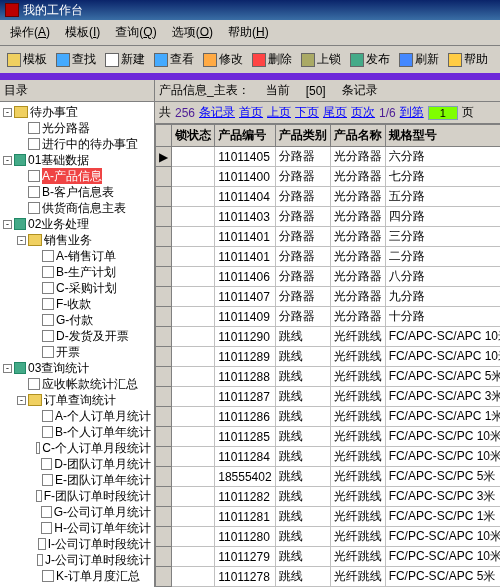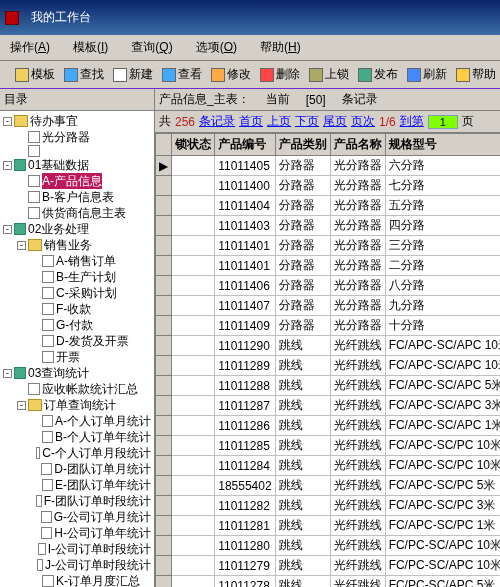--- a/index.html
+++ b/index.html
@@ -1,43 +1,43 @@
 <!DOCTYPE html>
 <html><head>
 <meta charset="utf-8">
 <style>
 *{box-sizing:border-box;margin:0;padding:0;font-family:"SimSun","宋体",sans-serif;font-size:12px}
 body{background:#d4d0c8;width:500px;height:587px;overflow:hidden}
-.titlebar{background:linear-gradient(#0a246a,#3a6ea5);color:#fff;padding:3px 5px;display:flex;align-items:center;gap:12px;height:35px}
+.titlebar{background:linear-gradient(#0a246a,#3a6ea5);color:#fff;padding:3px 5px;display:flex;align-items:center;gap:4px;height:20px}
 .titlebar .icon{width:14px;height:14px;background:#b00;border:1px solid #600}
-.menubar{background:#d4d0c8;padding:2px 4px;display:flex;gap:11px;border-bottom:1px solid #808080}
+.menubar{background:#d4d0c8;padding:2px 4px;display:flex;gap:3px;border-bottom:1px solid #808080}
 .menubar span{padding:2px 6px}
-.toolbar{background:#d4d0c8;padding:2px 11px;display:flex;gap:1px;align-items:center;border-bottom:1px solid #6d28d9;flex-wrap:nowrap;overflow:hidden}
+.toolbar{background:#d4d0c8;padding:2px 3px;display:flex;gap:1px;align-items:center;border-bottom:7px solid #6d28d9;flex-wrap:nowrap;overflow:hidden}
 .tbtn{display:flex;align-items:center;gap:2px;padding:2px 3px;border:1px solid transparent;white-space:nowrap}
 .tbtn .ic{width:14px;height:14px;display:inline-block}
 .main{display:flex;height:calc(100% - 60px)}
 .left{width:155px;border-right:1px solid #808080;background:#fff;display:flex;flex-direction:column}
 .left-hdr{background:#d4d0c8;border-bottom:1px solid #808080;padding:2px 4px;font-weight:normal}
 .tree{flex:1;overflow:auto;padding:2px}
 .tree ul{list-style:none}
 .tree li{white-space:nowrap;line-height:16px}
 .tree .nd{display:flex;align-items:center;gap:2px;padding:0 1px}
 .tree .ex{width:9px;height:9px;border:1px solid #808080;display:inline-flex;align-items:center;justify-content:center;font-size:9px;line-height:7px;background:#fff;cursor:pointer;font-family:monospace}
 .tree .sp{width:9px;display:inline-block}
 .tree .fic{width:14px;height:12px;background:#f0d060;border:1px solid #b09020;display:inline-block}
 .tree .dic{width:12px;height:12px;background:#fff;border:1px solid #808080;display:inline-block}
 .tree .gic{width:12px;height:12px;background:#4a8;border:1px solid #286;display:inline-block}
-.tree .sel{background:#be185d;color:#fff}
+.tree .sel{background:#ef4444;color:#fff}
 .tree .l1>ul{padding-left:14px}
 .tree .l2>ul{padding-left:14px}
 .right{flex:1;display:flex;flex-direction:column;background:#fff;overflow:hidden}
 .info{background:#d4d0c8;border-bottom:1px solid #808080;padding:2px 4px;display:flex;gap:16px;align-items:center}
 .nav{background:#d4d0c8;border-bottom:1px solid #808080;padding:2px 4px;display:flex;gap:4px;align-items:center}
 .nav .lnk{color:#00f;text-decoration:underline;cursor:pointer}
-.nav .red{color:#b91c1c}
+.nav .red{color:#4c1d95}
 .nav input{width:30px;font-size:11px;border:1px solid #7f9db9;text-align:center;background:#7fff00}
 .grid{flex:1;overflow:auto}
 table{border-collapse:collapse;width:100%}
 th{background:#d4d0c8;border:1px solid #808080;padding:2px 3px;font-weight:bold;text-align:left;white-space:nowrap;position:sticky;top:0}
 td{border:1px solid #c0c0c0;padding:1px 3px;white-space:nowrap;height:15px}
 td.c0{width:16px;background:#d4d0c8;border:1px solid #808080}
 </style>
 </head>
 <body>
 
@@ -113,20 +113,21 @@
                 <div class="nd">
                   <span class="sp"></span>
                   <span class="dic"></span>
                   <span>光分路器</span>
                 </div>
               </li>
               <li>
                 <div class="nd">
                   <span class="sp"></span>
                   <span class="dic"></span>
+                  <span>进行中的待办事宜</span>
                 </div>
               </li>
             </ul>
           </li>
           <li class="l1">
             <div class="nd">
               <span class="ex">-</span>
               <span class="gic"></span>
               <span>01基础数据</span>
             </div>

